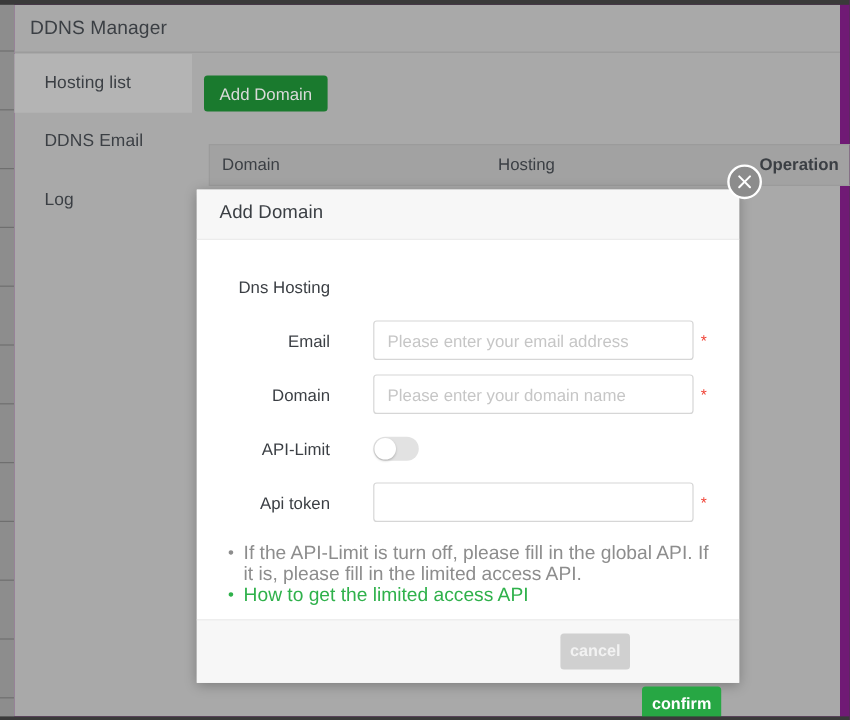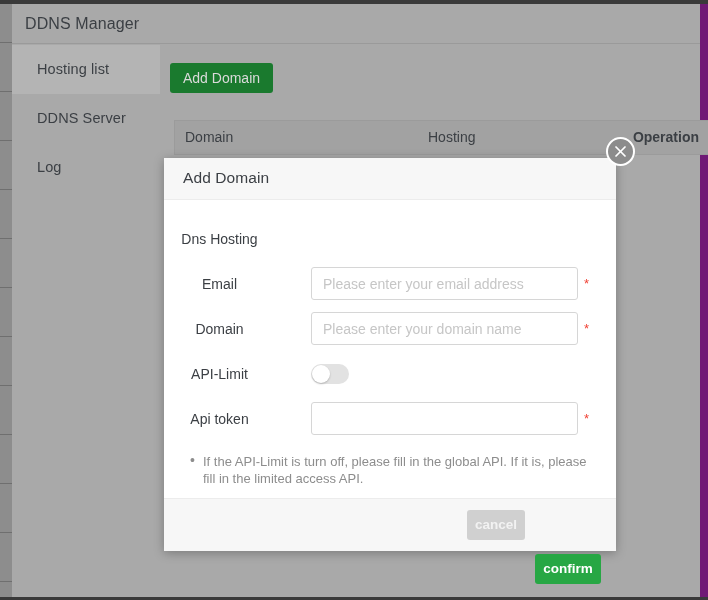--- a/index.html
+++ b/index.html
@@ -152,21 +152,21 @@
     border: 1px solid #9b9b9b;
     box-sizing: border-box;
   }
   .table-head .th {
     position: absolute;
     top: 8px;
     font-size: 14px;
     color: #3b3f44;
   }
   .th-domain   { left: 10px; }
-  .th-hosting  { left: 253px; }
+  .th-hosting  { left: 240px; }
   .th-op       { right: 10px; font-weight: bold; }
 
   
   .modal {
     position: absolute;
     left: 152px;
     top: 154px;
     width: 452px;
     background: #ffffff;
     z-index: 10;
@@ -208,21 +208,21 @@
   }
 
   .form-row {
     position: relative;
     height: 45px;
   }
   .form-label {
     position: absolute;
     left: 0;
     width: 111px;
-    text-align: center;
+    text-align: right;
     top: 9px;
     font-size: 14px;
     color: #3b3f44;
   }
   .form-ctrl {
     position: absolute;
     left: 147px;
     top: 0;
   }
   .txt {
@@ -267,21 +267,21 @@
     box-shadow: 0 1px 2px rgba(0,0,0,0.22);
   }
 
   .hints {
     margin: 6px 0 0 0;
     padding: 0 22px 0 39px;
     list-style: none;
   }
   .hints li {
     position: relative;
-    font-size: 13px;
+    font-size: 16px;
     line-height: 17px;
     color: #8d8d8d;
     margin-bottom: 1px;
   }
   .hints li::before {
     content: "•";
     position: absolute;
     left: -13px;
     top: -1px;
     font-size: 14px;
@@ -368,21 +368,21 @@
 
     <div class="titlebar">
       <div class="title">DDNS Manager</div>
     </div>
 
     <div class="sidebar">
       <div class="side-item active">
         <span>Hosting list</span>
       </div>
       <div class="side-item">
-        <span>DDNS Server</span>
+        <span>DDNS Email</span>
       </div>
       <div class="side-item">
         <span>Log</span>
       </div>
     </div>
 
     <div class="content">
       <button class="add-domain-btn">Add Domain</button>
 
       <div class="table-head">
@@ -439,20 +439,21 @@
         <div class="form-row">
           <div class="form-label">Api token</div>
           <div class="form-ctrl">
             <input class="txt" type="text" placeholder="" style="">
           </div>
           <div class="req">*</div>
         </div>
 
         <ul class="hints">
           <li>If the API-Limit is turn off, please fill in the global API. If it is, please fill in the limited access API.</li>
+          <li class="link">How to get the limited access API</li>
         </ul>
       </div>
 
       <div class="modal-footer">
         <button class="btn btn-cancel">cancel</button>
         <button class="btn btn-confirm">confirm</button>
       </div>
 
     </div>
 

